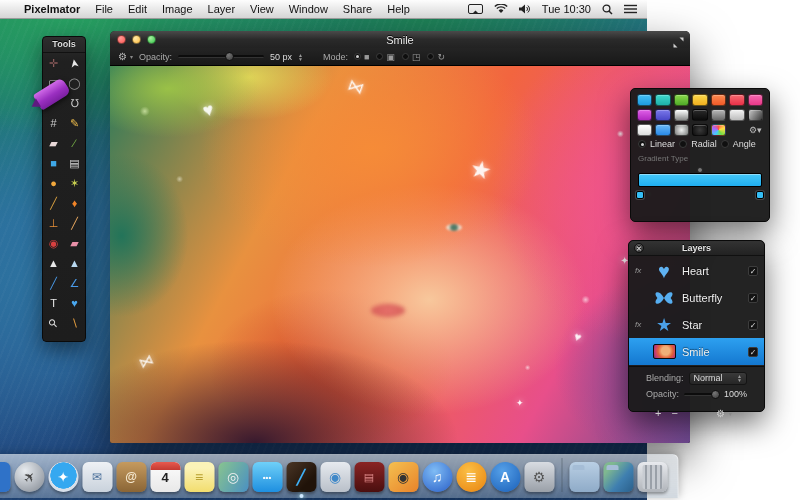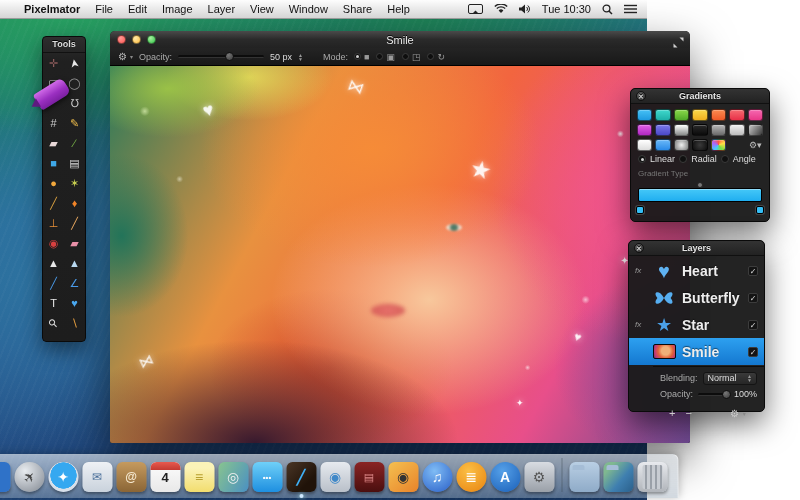--- a/index.html
+++ b/index.html
@@ -128,28 +128,28 @@
   .gstop { position:absolute; top:18px; width:8px; height:8px; border:1px solid #000; border-radius:2px;
     background:#35bef5; box-shadow:0 0 0 1px #444; }
   .gstop.l { left:-2px; } .gstop.r { right:-2px; }
 
   #layerspanel { left:628px; top:240px; width:137px; height:172px; }
   #layerlist { padding:1px 0; }
   .lrow { position:relative; height:27px; display:flex; align-items:center; padding:0 6px; gap:6px; }
   .lrow.sel { background:linear-gradient(#2da0f0,#1478d0); }
   .lrow .fx { width:11px; font-size:8px; color:#999; font-style:italic; }
   .lrow .thumb { width:24px; display:flex; align-items:center; justify-content:center; }
-  .lrow .lname { flex:1; font-size:14px; font-weight:bold; color:#eee; text-shadow:0 -1px 1px rgba(0,0,0,.5); }
+  .lrow .lname { flex:1; font-size:11px; font-weight:normal; color:#eee; text-shadow:0 -1px 1px rgba(0,0,0,.5); }
   .chk { width:10px; height:10px; background:#141414; border:1px solid #3c3c3c; border-radius:2px;
     color:#ddd; font-size:8px; line-height:9px; text-align:center; }
   .heartglyph { color:#5fb2f2; font-size:20px; line-height:1; }
   .starglyph { color:#4aa0e8; font-size:18px; line-height:1; }
   .photothumb { width:23px; height:15px; border-radius:2px; border:1px solid #0a0a0a;
     background:radial-gradient(circle at 55% 45%, #f0b078 0 30%, #e06038 55%, #c03878 80%, #5a3a70); }
-  #lcontrols { border-top:1px solid #0c0c0c; padding:3px 7px 0;margin-left:24px; }
+  #lcontrols { border-top:1px solid #0c0c0c; padding:3px 17px 0; }
   .lcrow { display:flex; align-items:center; gap:5px; height:16px; font-size:9px; color:#aaa; }
   #blendsel { flex:1; height:13px; background:linear-gradient(#3a3a3a,#262626); border:1px solid #141414;
     border-radius:3px; display:flex; align-items:center; padding:0 4px; color:#ddd; font-size:9px; }
   #blendsel .bs-arrows { margin-left:auto; font-size:5px; line-height:4px; color:#999; display:flex; flex-direction:column; }
   #opslider { flex:1; }
   #opval { color:#ddd; width:26px; text-align:right; }
   #lfooter { display:flex; align-items:center; gap:10px; padding:5px 9px 0; font-size:11px; color:#ccc; }
   #lfooter .gear { margin-left:28px; font-size:10px; }
   #lfooter .fcarat { font-size:6px; color:#888; margin-left:-6px; }
 
@@ -385,24 +385,20 @@
           <span class="deco" style="left: 62%; top: 24%; font-size: 24px; transform: rotate(12deg);">★</span>
           <span class="deco" style="left: 5%; top: 76%; font-size: 14px; transform: rotate(-25deg);">⋈</span>
           <span class="deco" style="left: 80%; top: 70%; font-size: 12px; transform: rotate(18deg);">♥</span>
           <span class="deco" style="left: 88%; top: 50%; font-size: 10px; transform: rotate(0deg);">✦</span>
           <span class="deco" style="left: 70%; top: 88%; font-size: 9px; transform: rotate(0deg);">✦</span>
         </div>
     </div>
   </div>
 
   <div id="gradpanel" class="panel">
-    <div class="phead">
-      <span class="pclose">✕</span>
-      <span>Gradients</span>
-    </div>
     <div id="swatches">
         <div class="swatch" style="background: linear-gradient(rgb(69, 192, 245), rgb(30, 154, 224));"></div>
         <div class="swatch" style="background: linear-gradient(rgb(63, 216, 204), rgb(30, 176, 168));"></div>
         <div class="swatch" style="background: linear-gradient(rgb(138, 216, 74), rgb(80, 170, 40));"></div>
         <div class="swatch" style="background: linear-gradient(rgb(250, 216, 74), rgb(240, 176, 32));"></div>
         <div class="swatch" style="background: linear-gradient(rgb(250, 138, 80), rgb(240, 90, 40));"></div>
         <div class="swatch" style="background: linear-gradient(rgb(245, 106, 112), rgb(232, 48, 72));"></div>
         <div class="swatch" style="background: linear-gradient(rgb(245, 104, 176), rgb(232, 56, 136));"></div>
         <div class="swatch" style="background: linear-gradient(rgb(224, 96, 232), rgb(176, 40, 192));"></div>
         <div class="swatch" style="background: linear-gradient(rgb(122, 120, 234), rgb(74, 72, 200));"></div>

